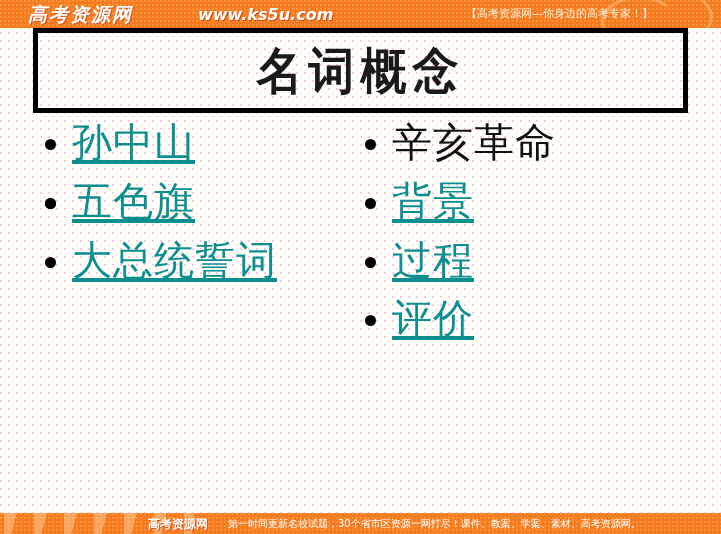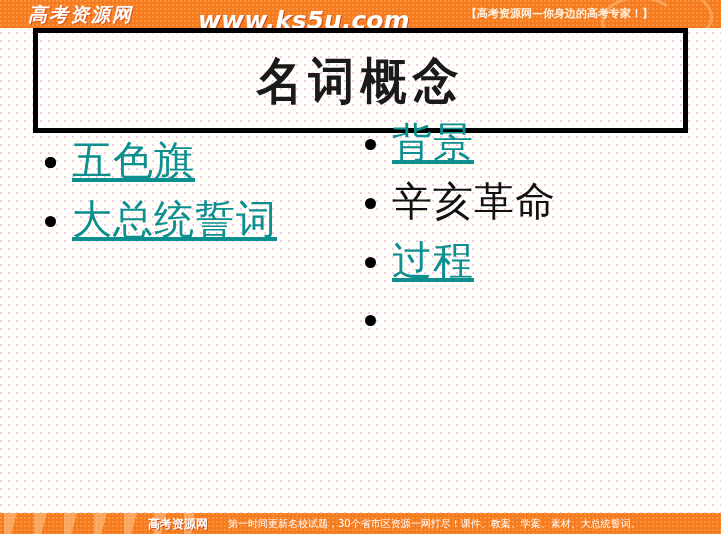--- a/index.html
+++ b/index.html
@@ -72,48 +72,48 @@
     font-family: "DejaVu Serif", "Liberation Serif", serif;
     font-style: italic;
     font-weight: bold;
     letter-spacing: 2px;
     text-shadow: 1px 1px 0 #d8531a;
     white-space: nowrap;
   }
   .brand-url {
     position: absolute;
     left: 198px;
-    top: 7px;
-    font-size: 25px;
+    top: 1px;
+    font-size: 16px;
     line-height: 27px;
     color: #ffffff;
     font-weight: bold;
     font-style: italic;
     letter-spacing: 0px;
     text-shadow: 1px 1px 0 #c94a15;
     white-space: nowrap;
   }
   .brand-tag {
     position: absolute;
     left: 466px;
     top: 4px;
     font-size: 11px;
     line-height: 20px;
     color: #fff2e2;
     white-space: nowrap;
-    font-weight: bold;
+    font-weight: normal;
   }
 
   
   .title-box {
     position: absolute;
     left: 33px;
     top: 28px;
     width: 655px;
-    height: 105px;
+    height: 85px;
     box-sizing: border-box;
     border: 5px solid #000000;
     background: transparent;
     display: flex;
     align-items: center;
     justify-content: center;
   }
   .title-text {
     font-family: "DejaVu Serif", "Liberation Serif", serif;
     font-size: 46px;
@@ -234,53 +234,58 @@
   <div class="title-box">
     <div class="title-text">名词概念</div>
   </div>
 
   <div class="columns">
 
     <div class="col col-left">
       <ul class="bullets">
         <li>
           <span class="dot"></span>
+          <span class="item-text">孙中山</span>
+        </li>
+        <li>
+          <span class="dot"></span>
         </li>
         <li>
           <span class="dot"></span>
           <span class="item-text">五色旗</span>
         </li>
         <li>
           <span class="dot"></span>
           <span class="item-text">大总统誓词</span>
         </li>
       </ul>
     </div>
 
     <div class="col col-right">
       <ul class="bullets">
         <li>
           <span class="dot"></span>
+          <span class="item-text plain">辛亥革命</span>
+        </li>
+        <li>
+          <span class="dot"></span>
           <span class="item-text">背景</span>
         </li>
         <li>
           <span class="dot"></span>
-          <span class="item-text plain">辛亥革命</span>
-        </li>
-        <li>
-          <span class="dot"></span>
           <span class="item-text">过程</span>
         </li>
         <li>
           <span class="dot"></span>
+          <span class="item-text">评价</span>
         </li>
       </ul>
     </div>
 
   </div>
 
   <div class="bottom-banner">
     <div class="deco"></div>
     <div class="bottom-brand">高考资源网</div>
-    <div class="bottom-slogan">第一时间更新名校试题，30个省市区资源一网打尽！课件、教案、学案、素材、大总统誓词。</div>
+    <div class="bottom-slogan">第一时间更新名校试题，30个省市区资源一网打尽！课件、教案、学案、素材、高考资源网。</div>
   </div>
 
 </div>
 
 </body></html>

